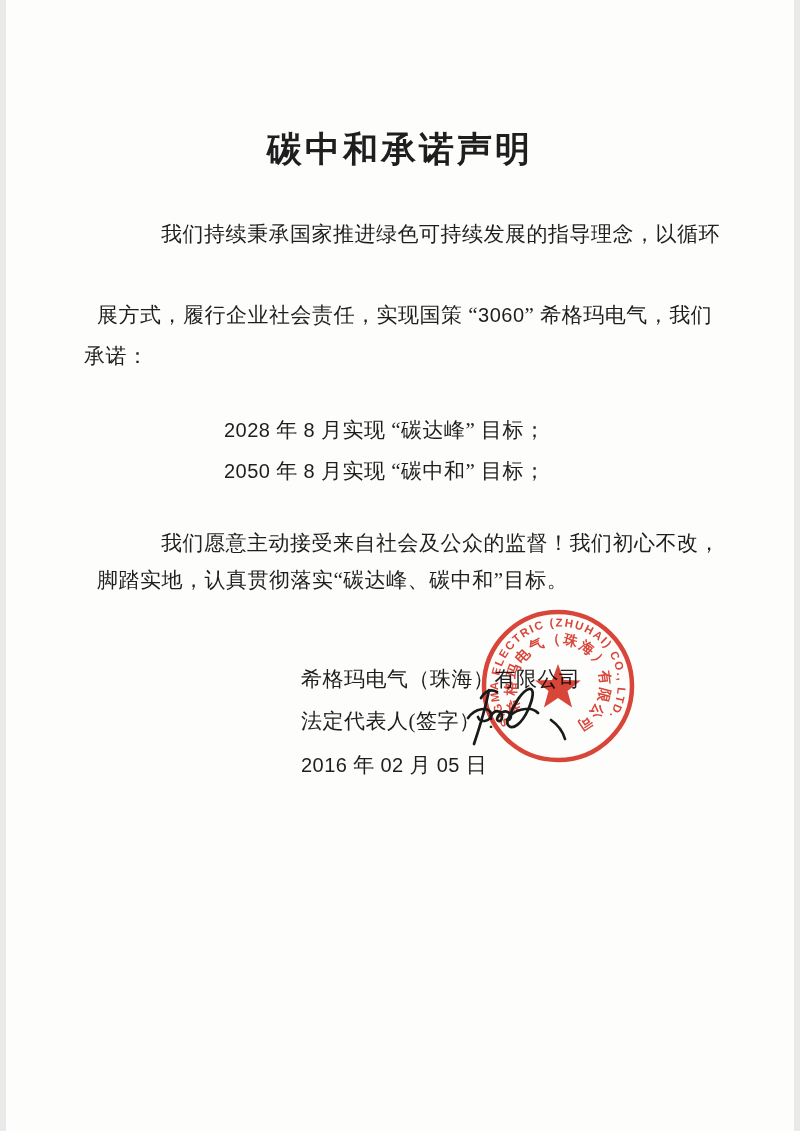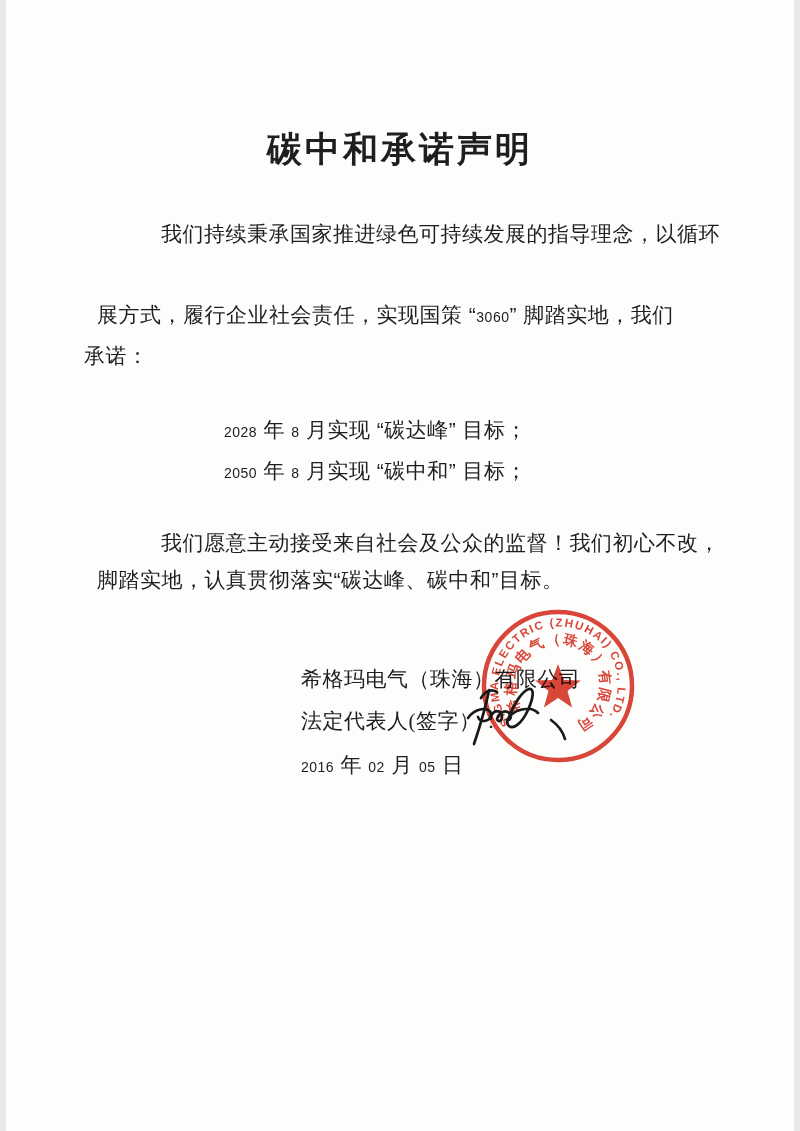--- a/index.html
+++ b/index.html
@@ -16,45 +16,45 @@
     position:absolute; left:0; right:0; top:126px;
     text-align:center;
     font-size:35px; font-weight:700; letter-spacing:3px;
   }
   .line {
     position:absolute;
     font-size:21px;
     white-space:pre;
     letter-spacing:0.5px;
   }
-  .seg-cjk { font-family:Liberation Sans, sans-serif; }
+  .seg-cjk { font-family:Liberation Serif, serif; }
   .seg-num {
     font-family:"Liberation Sans","DejaVu Sans",sans-serif;
-    font-size:14px;
+    font-size:20px;
   }
   .seal-svg {
     position:absolute; left:462px; top:596px;
     width:180px; height:180px;
     mix-blend-mode:multiply;
     opacity:0.93;
   }
   .signature-svg {
     position:absolute; left:453px; top:682px;
     width:132px; height:74px;
   }
 </style>
 </head>
 <body>
 
 <div class="page" style="color: rgb(30, 30, 30);">
 
   <div class="title">碳中和承诺声明</div>
 
   <div class="line" style="left:155px; top:220px;"><span class="seg-cjk">我们持续秉承国家推进绿色可持续发展的指导理念，以循环</span></div>
-  <div class="line" style="left:91px; top:301px;"><span class="seg-cjk">展方式，履行企业社会责任，实现国策 “</span><span class="seg-num">3060</span><span class="seg-cjk">” 脚踏实地，我们</span></div>
+  <div class="line" style="left:91px; top:301px;"><span class="seg-cjk">展方式，履行企业社会责任，实现国策 “</span><span class="seg-num">3060</span><span class="seg-cjk">” 希格玛电气，我们</span></div>
   <div class="line" style="left:78px; top:342px;"><span class="seg-cjk">承诺：</span></div>
 
   <div class="line" style="left:218px; top:416px;text-align:center;"><span class="seg-num">2028</span><span class="seg-cjk"> 年 </span><span class="seg-num">8</span><span class="seg-cjk"> 月实现 “碳达峰” 目标；</span></div>
   <div class="line" style="left:218px; top:457px;"><span class="seg-num">2050</span><span class="seg-cjk"> 年 </span><span class="seg-num">8</span><span class="seg-cjk"> 月实现 “碳中和” 目标；</span></div>
 
   <div class="line" style="left:91px; top:566px;"><span class="seg-cjk">脚踏实地，认真贯彻落实“碳达峰、碳中和”目标。</span></div>
   <div class="line" style="left:155px; top:529px;"><span class="seg-cjk">我们愿意主动接受来自社会及公众的监督！我们初心不改，</span></div>
 
   <div class="line" style="left:295px; top:665px;">希格玛电气（珠海）有限公司</div>
   <div class="line" style="left:295px; top:707px;">法定代表人(签字）：</div>

